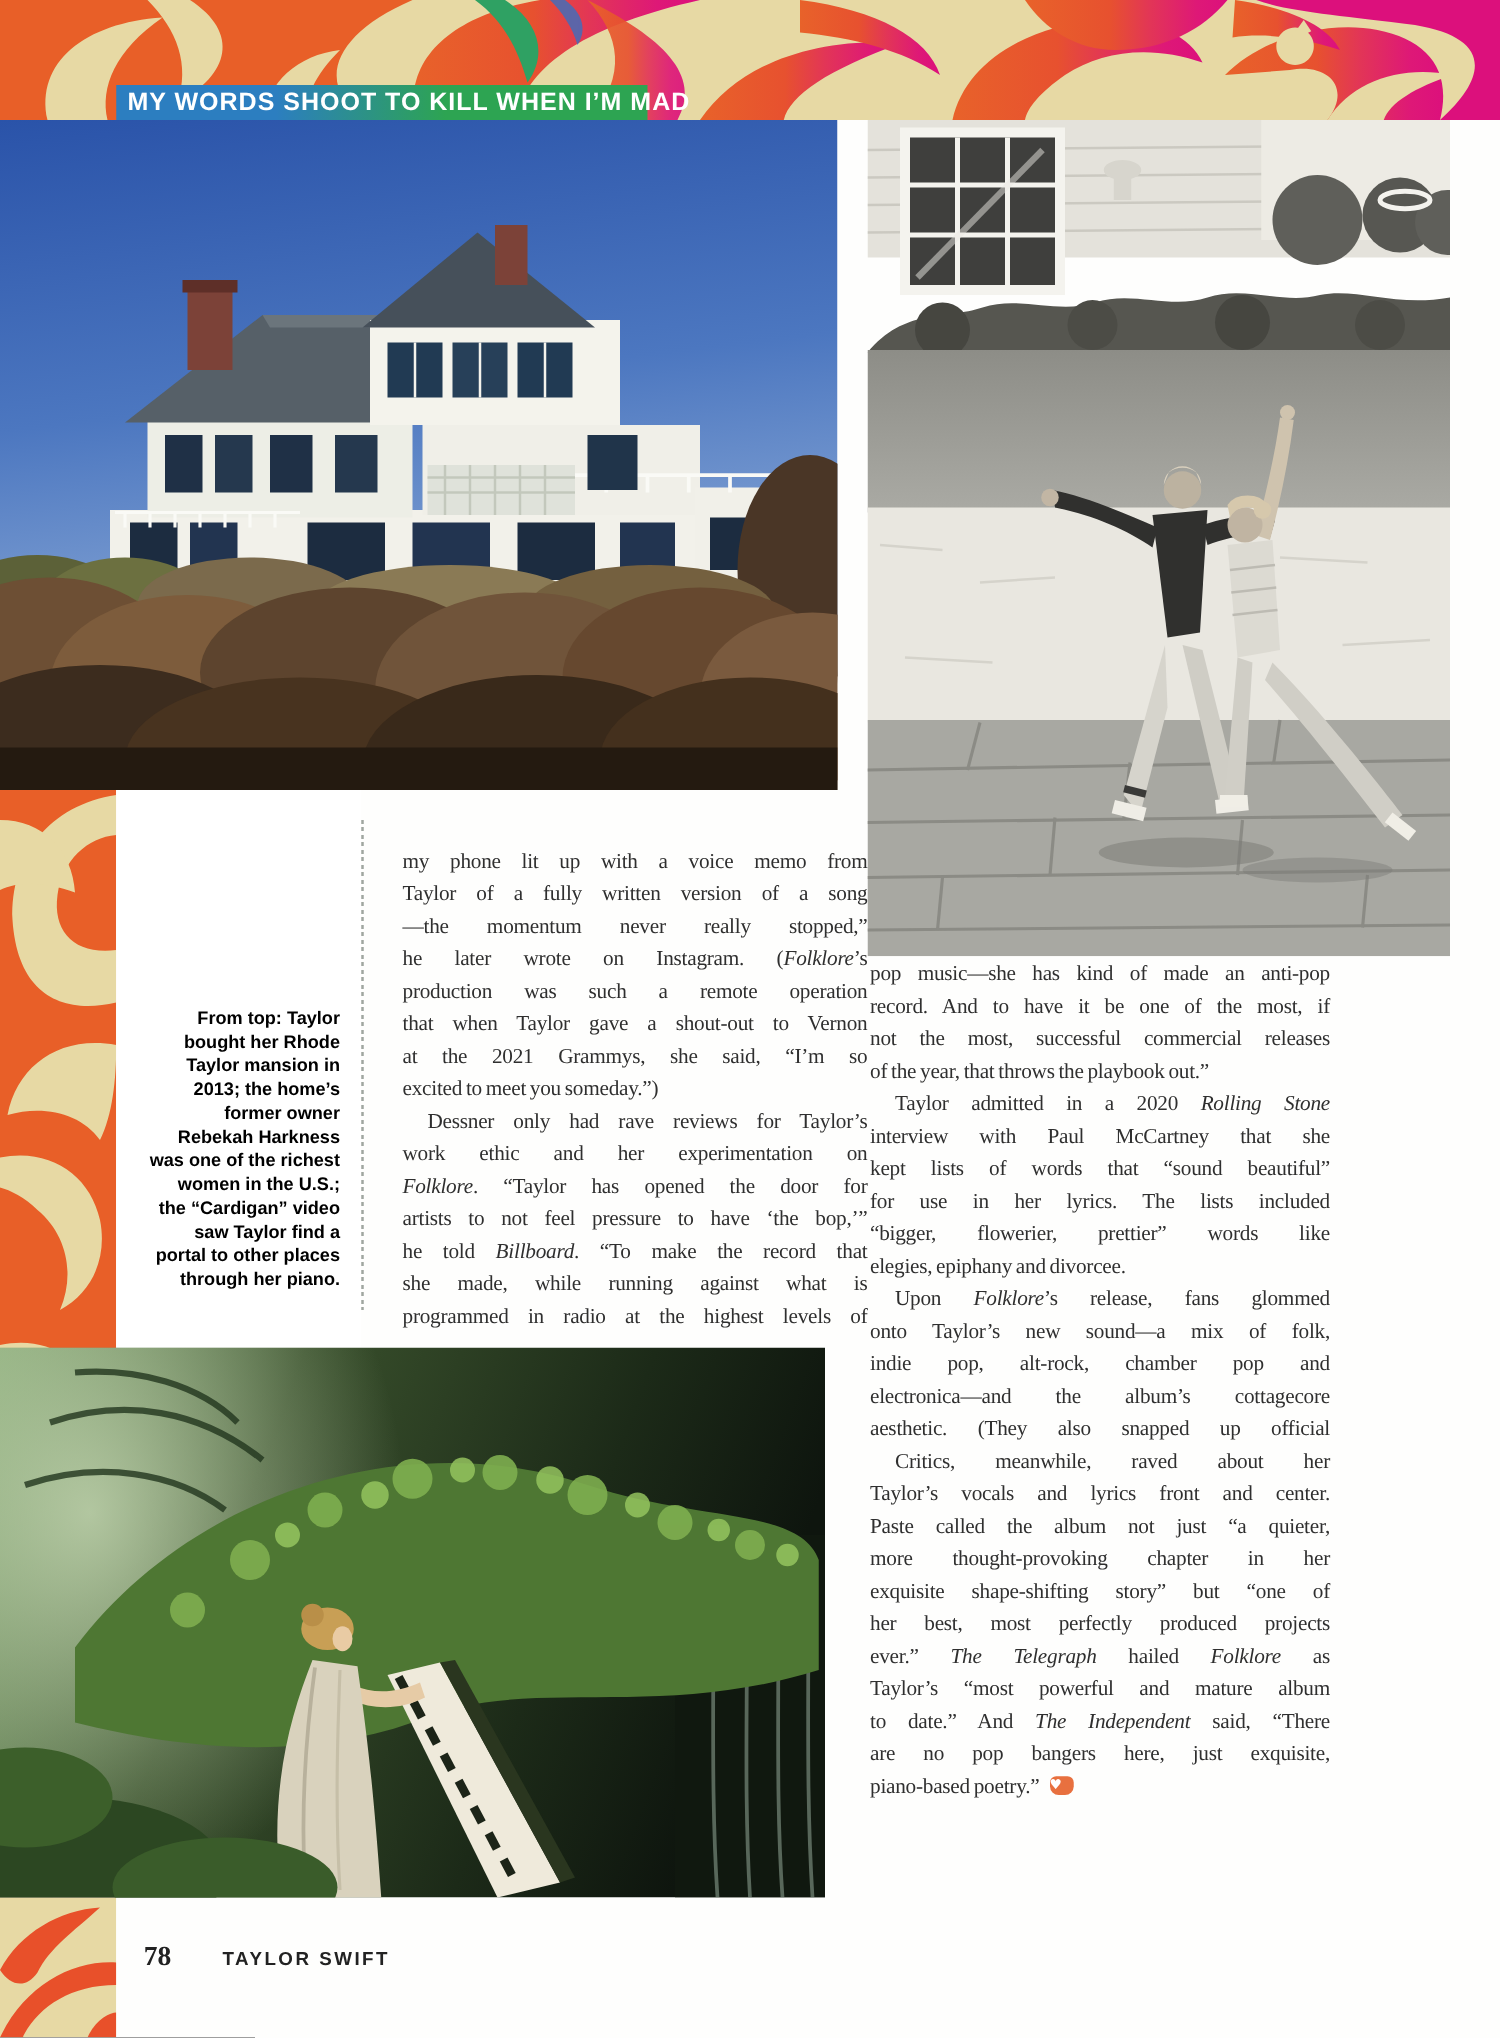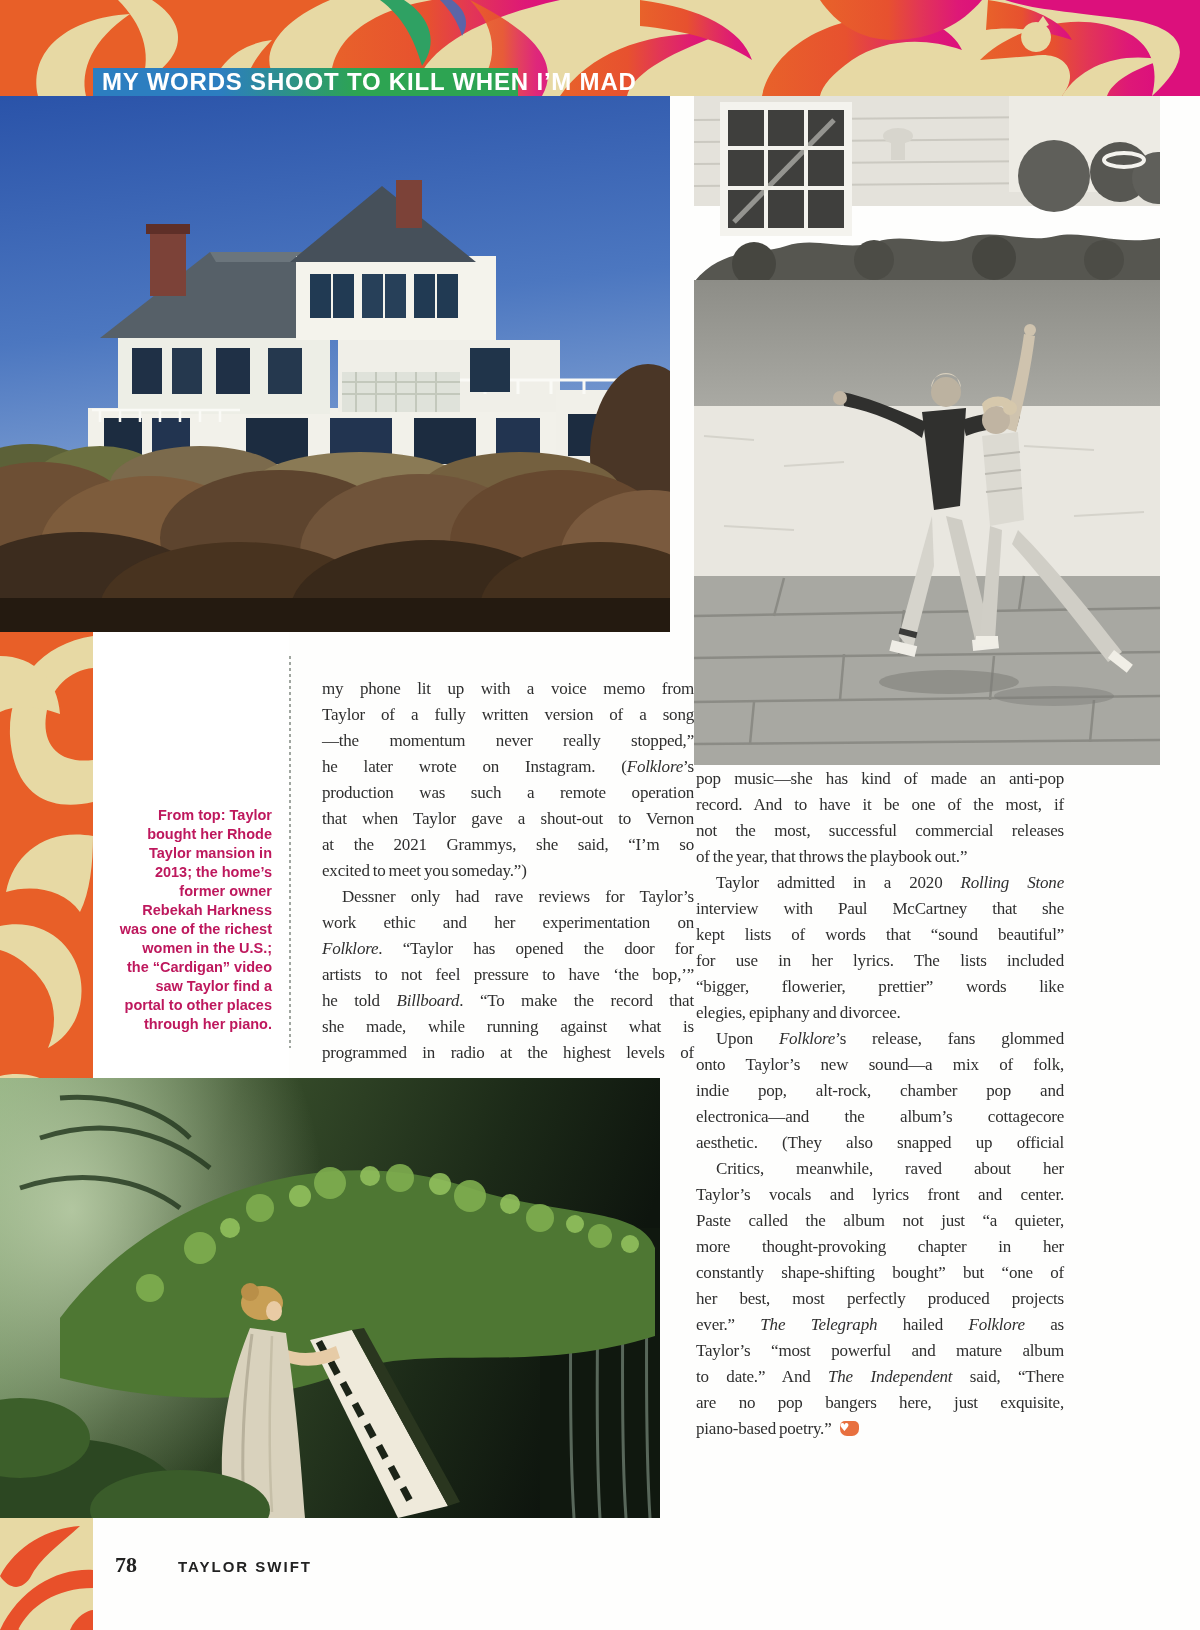--- a/index.html
+++ b/index.html
@@ -9,33 +9,33 @@
 
   
   .top-band{position:absolute;left:0;top:0;width:1200px;height:96px;}
   .left-strip{position:absolute;left:0;top:96px;width:93px;height:1422px;}
   .corner-swirl{position:absolute;left:0;top:1518px;width:93px;height:112px;}
 
   
   .kicker-bar{position:absolute;left:93px;top:68px;width:425px;height:28px;
       background:linear-gradient(90deg,#2c7ec0 0%,#2c7ec0 30%,#2da452 62%,#2da452 100%);
       display:flex;align-items:center;}
-  .kicker-bar span{color:#ffffff;font-weight:bold;font-size:24px;letter-spacing:.8px;padding-left:9px;white-space:nowrap;}
+  .kicker-bar span{color:#ffffff;font-weight:bold;font-size:20px;letter-spacing:.8px;padding-left:9px;white-space:nowrap;}
 
   
   .photo{position:absolute;}
   .photo-mansion{left:0;top:96px;width:670px;height:536px;}
   .photo-dancers{left:694px;top:96px;width:466px;height:669px;}
   .photo-piano{left:0;top:1078px;width:660px;height:440px;}
 
   
   .caption-panel{position:absolute;left:93px;top:632px;width:196px;height:446px;background:#ffffff;}
   .caption{position:absolute;left:100px;top:806px;width:172px;
       font-family:"Liberation Sans",sans-serif;font-weight:bold;font-size:14.5px;line-height:19px;
-      color:#be185d;text-align:right;}
+      color:#000000;text-align:right;}
   .caption .tline{text-align:right;}
 
   
   .divider{position:absolute;left:289px;top:656px;width:2px;height:392px;
       background:repeating-linear-gradient(180deg,#a0a6a0 0 3px,transparent 3px 6px);}
   .bodycol{position:absolute;font-family:"Liberation Serif",serif;font-size:17px;line-height:26px;
       color:#2f2f2f;letter-spacing:-0.2px;word-spacing:-1px;margin-left:22px;}
   .col-left{left:300px;top:676px;width:372px;}
   .col-right{left:674px;top:766px;width:368px;}
   .bodycol .tline{height:26px;text-align:justify;text-align-last:justify;}
@@ -355,21 +355,21 @@
       <div class="tline end">elegies, epiphany and divorcee.</div>
       <div class="tline ind">Upon <i>Folklore</i>’s release, fans glommed</div>
       <div class="tline">onto Taylor’s new sound—a mix of folk,</div>
       <div class="tline">indie pop, alt-rock, chamber pop and</div>
       <div class="tline">electronica—and the album’s cottagecore</div>
       <div class="tline">aesthetic. (They also snapped up official</div>
       <div class="tline ind">Critics, meanwhile, raved about her</div>
       <div class="tline">Taylor’s vocals and lyrics front and center.</div>
       <div class="tline">Paste called the album not just “a quieter,</div>
       <div class="tline">more thought-provoking chapter in her</div>
-      <div class="tline">constantly shape-shifting bought” but “one of</div>
+      <div class="tline">exquisite shape-shifting story” but “one of</div>
       <div class="tline">her best, most perfectly produced projects</div>
       <div class="tline">ever.” <i>The Telegraph</i> hailed <i>Folklore</i> as</div>
       <div class="tline">Taylor’s “most powerful and mature album</div>
       <div class="tline">to date.” And <i>The Independent</i> said, “There</div>
       <div class="tline">are no pop bangers here, just exquisite,</div>
       <div class="tline end">piano-based poetry.” <span class="end-icon"><span class="end-icon-heart">♥</span></span></div>
     </div>
 
   <div class="photo photo-piano">
     <svg viewBox="0 0 660 440" width="660" height="440" preserveAspectRatio="none">

